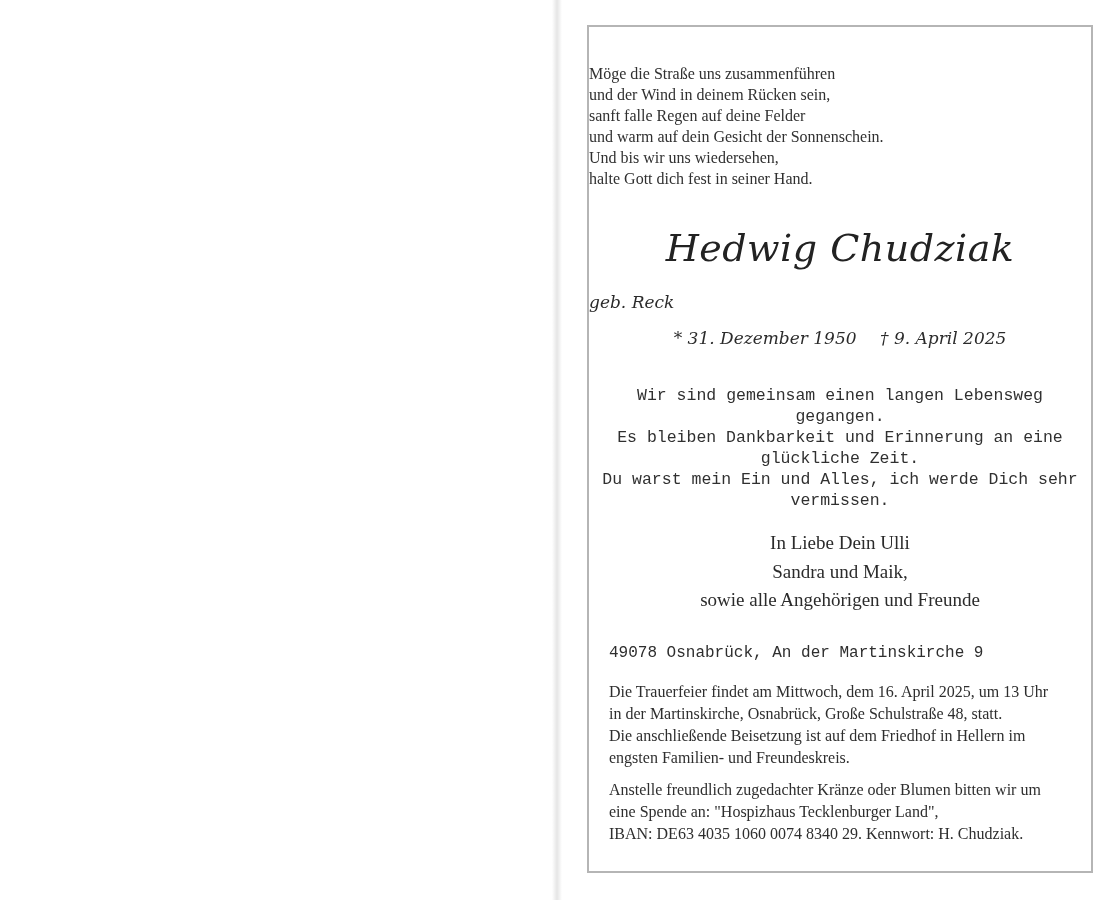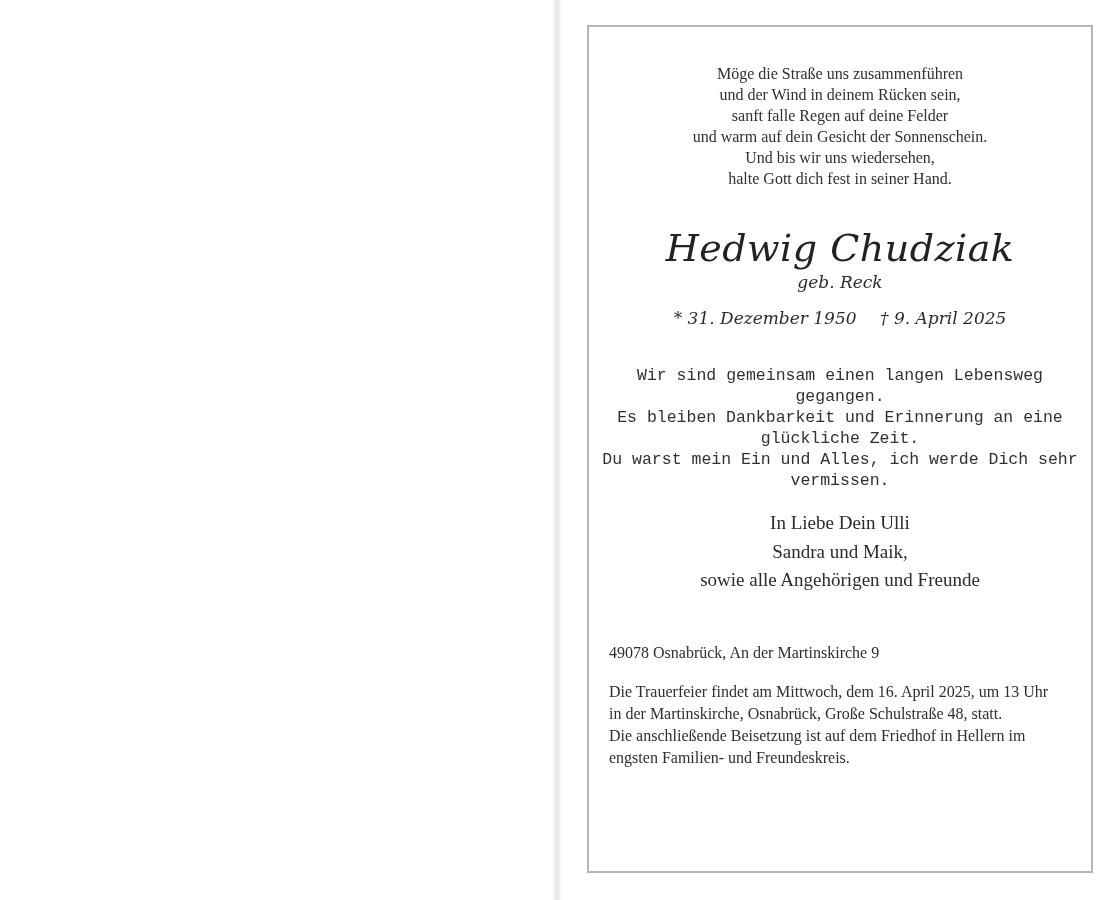--- a/index.html
+++ b/index.html
@@ -23,39 +23,37 @@
     position: absolute;
     left: 587px;
     top: 25px;
     width: 506px;
     height: 848px;
     border: 2px solid #b5b5b5;
     background: #ffffff;
   }
   .poem {
     margin-top: 36px;
-    text-align: center;
     font-size: 16px;
     line-height: 21px;
     color: #303030;
   }
   .deceased-name {
     margin-top: 36px;
     text-align: center;
     font-family: "DejaVu Serif", serif;
     font-style: italic;
     font-weight: 400;
     font-size: 38px;
     line-height: 46px;
     color: #222222;
     letter-spacing: 0.5px;
   }
   .maiden-name {
-    margin-top: 0;
-    text-align: center;
+    margin-top: 20px;
     font-family: "DejaVu Serif", serif;
     font-style: italic;
     font-size: 17px;
     line-height: 22px;
     color: #2b2b2b;
   }
   .life-dates {
     margin-top: 14px;
     text-align: center;
     font-family: "DejaVu Serif", serif;
@@ -83,21 +81,21 @@
   .details {
     position: absolute;
     left: 20px;
     top: 615px;
     width: 468px;
     text-align: left;
     font-size: 16px;
     line-height: 22px;
     color: #2e2e2e;
   }
-  .details .address-para { margin-bottom: 17px; }
+  .details .address-para { margin-bottom: 17px; font-family: Liberation Mono, monospace; }
   .details .service-para { margin-bottom: 10px; }
 </style>
 </head>
 <body>
 
 <div class="fold-line"></div>
 
 <div class="card">
 
   <div class="poem">
@@ -131,15 +129,20 @@
   </div>
 
   <div class="details">
     <p class="address-para">49078 Osnabrück, An der Martinskirche 9</p>
     <p class="service-para">
       <span style="display:block">Die Trauerfeier findet am Mittwoch, dem 16. April 2025, um 13 Uhr</span>
       <span style="display:block">in der Martinskirche, Osnabrück, Große Schulstraße 48, statt.</span>
       <span style="display:block">Die anschließende Beisetzung ist auf dem Friedhof in Hellern im</span>
       <span style="display:block">engsten Familien- und Freundeskreis.</span>
     </p>
+    <p class="donation-para">
+      <span style="display:block">Anstelle freundlich zugedachter Kränze oder Blumen bitten wir um</span>
+      <span style="display:block">eine Spende an: "Hospizhaus Tecklenburger Land",</span>
+      <span style="display:block">IBAN: DE63 4035 1060 0074 8340 29. Kennwort: H. Chudziak.</span>
+    </p>
   </div>
 
 </div>
 
 </body></html>

